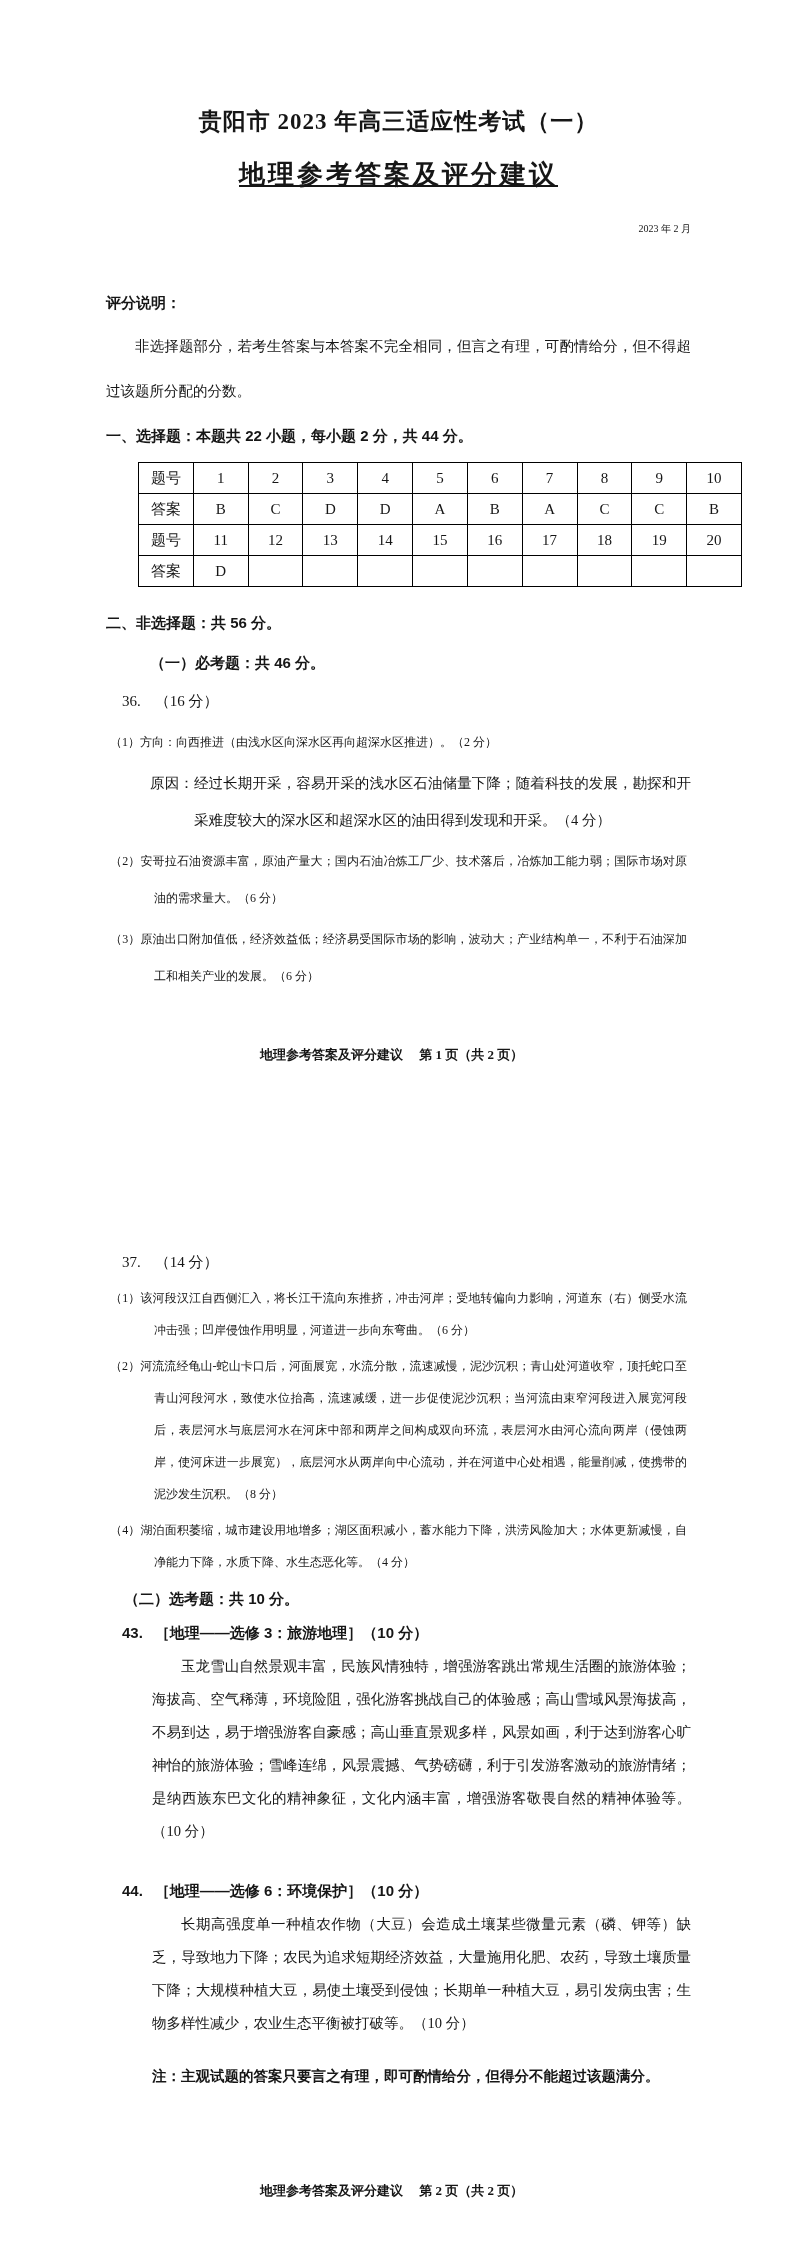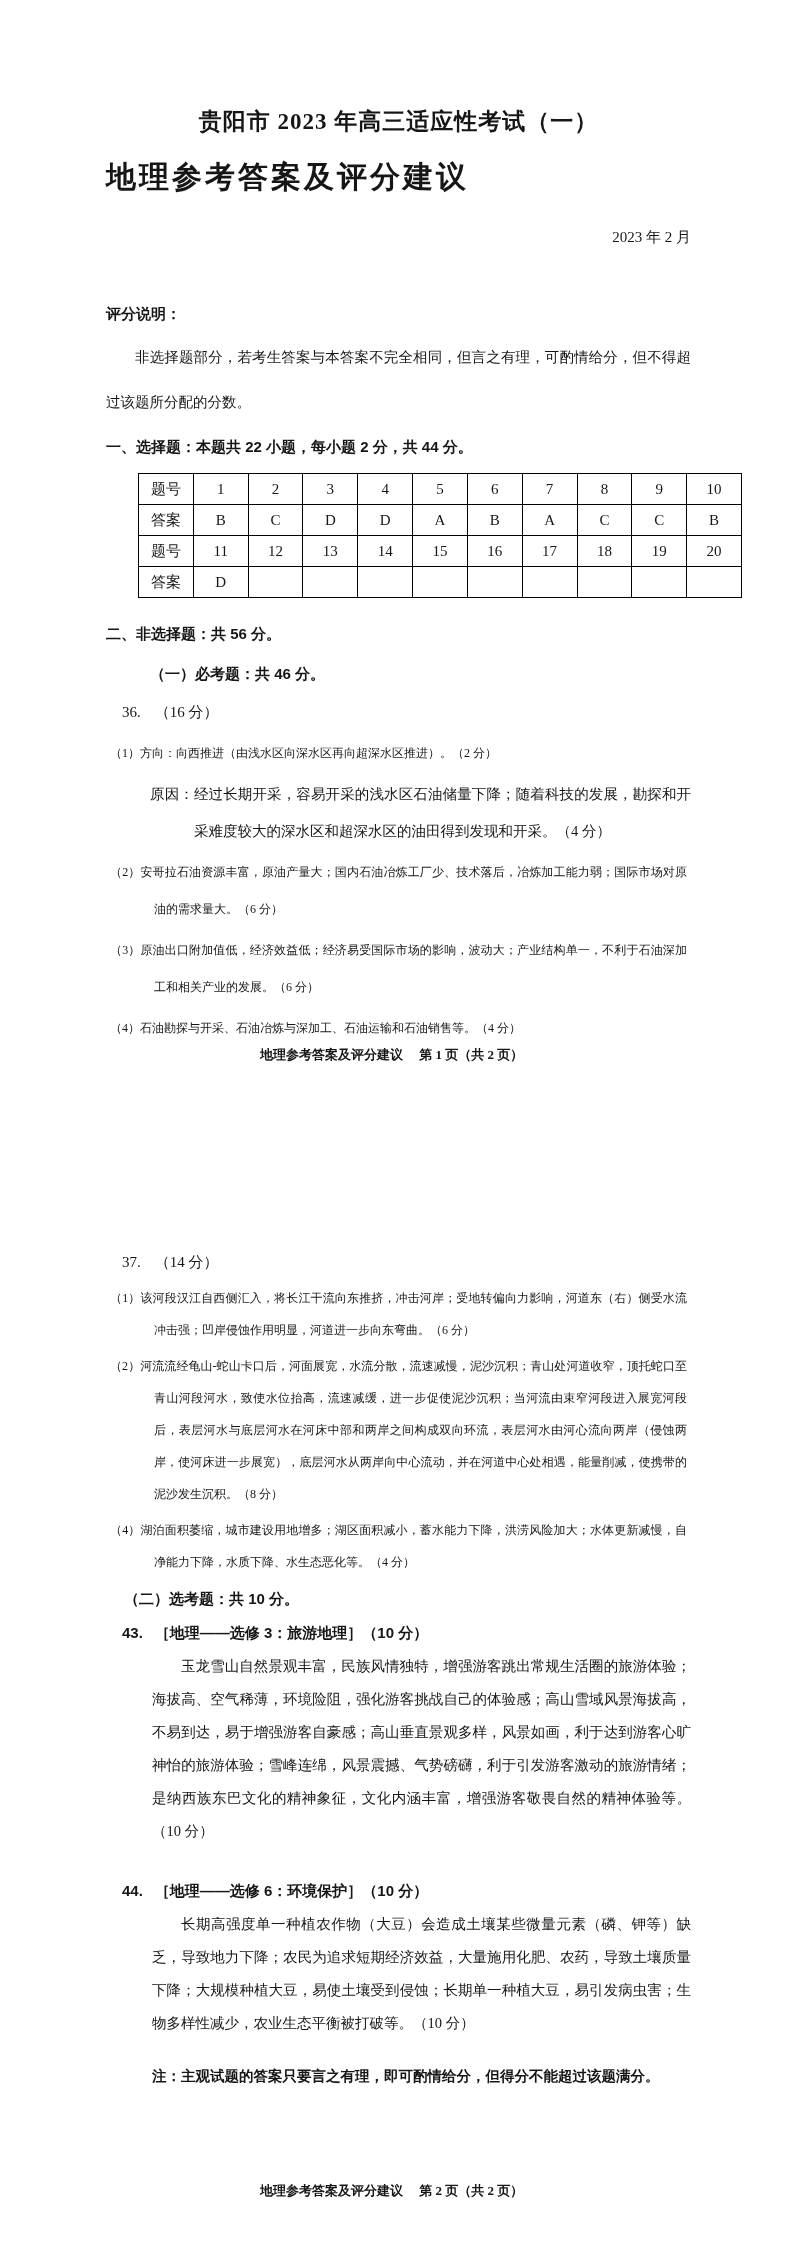--- a/index.html
+++ b/index.html
@@ -5,23 +5,23 @@
   html,body{margin:0;padding:0;background:#9e9e9e;}
   .doc{width:793px;margin:0 auto;background:#7dd3fc;color:#161616;
        font-family:"Liberation Serif","DejaVu Serif",serif;}
   .page{position:relative;width:793px;height:1122px;background:#ffffff;overflow:hidden;}
   .content{position:absolute;left:106px;right:102px;top:0;}
 
   
   .sans{font-family:"Liberation Sans","DejaVu Sans",sans-serif;}
 
   .doc-title{margin:106px 0 0;text-align:center;font-size:23px;font-weight:700;letter-spacing:1px;}
-  .doc-subtitle{margin:20px 0 0;text-align:left;font-size:30px;font-weight:700;letter-spacing:3px;
-                font-family:"Liberation Sans","DejaVu Sans",sans-serif;}
-  .doc-date{margin:30px 0 0;text-align:right;font-size:15px;}
+  .doc-subtitle{margin:20px 0 0;text-align:center;font-size:26px;font-weight:700;letter-spacing:3px;
+                font-family:"Liberation Sans","DejaVu Sans",sans-serif;text-decoration:underline;}
+  .doc-date{margin:30px 0 0;text-align:right;font-size:10px;}
 
   .score-label{margin:52px 0 0;font-size:15px;font-weight:700;line-height:30px;}
   .score-body{margin:6px 0 0;font-size:14.5px;line-height:45px;text-indent:2em;text-align:justify;}
 
   .h-bold{font-size:15px;font-weight:700;line-height:40px;}
   .sec1{margin-top:2px;}
 
   table.ans{border-collapse:collapse;margin:6px 0 0 32px;table-layout:fixed;width:604px;}
   table.ans td{border:1.5px solid #000;height:30px;text-align:center;vertical-align:middle;
                font-size:15px;padding:0;}
@@ -129,21 +129,20 @@
       <div class="h-bold sans sec2">二、非选择题：共 56 分。</div>
       <div class="h-bold sans required">（一）必考题：共 46 分。</div>
 
       <div class="qnum">
         <span>36.</span><span class="score">（16 分）</span>
       </div>
       <p class="item">（1）方向：向西推进（由浅水区向深水区再向超深水区推进）。（2 分）</p>
       <p class="item-sub">原因：经过长期开采，容易开采的浅水区石油储量下降；随着科技的发展，勘探和开采难度较大的深水区和超深水区的油田得到发现和开采。（4 分）</p>
       <p class="item">（2）安哥拉石油资源丰富，原油产量大；国内石油冶炼工厂少、技术落后，冶炼加工能力弱；国际市场对原油的需求量大。（6 分）</p>
       <p class="item">（3）原油出口附加值低，经济效益低；经济易受国际市场的影响，波动大；产业结构单一，不利于石油深加工和相关产业的发展。（6 分）</p>
-      <p class="item">（4）石油勘探与开采、石油冶炼与深加工、石油运输和石油销售等。（4 分）</p>
 
     </div>
     <div class="footer f1">地理参考答案及评分建议　 第 1 页（共 2 页）</div>
   </section>
 
   <section class="page p2">
     <div class="content">
 
       <div class="qnum" style="margin-top:124px;">
         <span>37.</span><span class="score">（14 分）</span>

